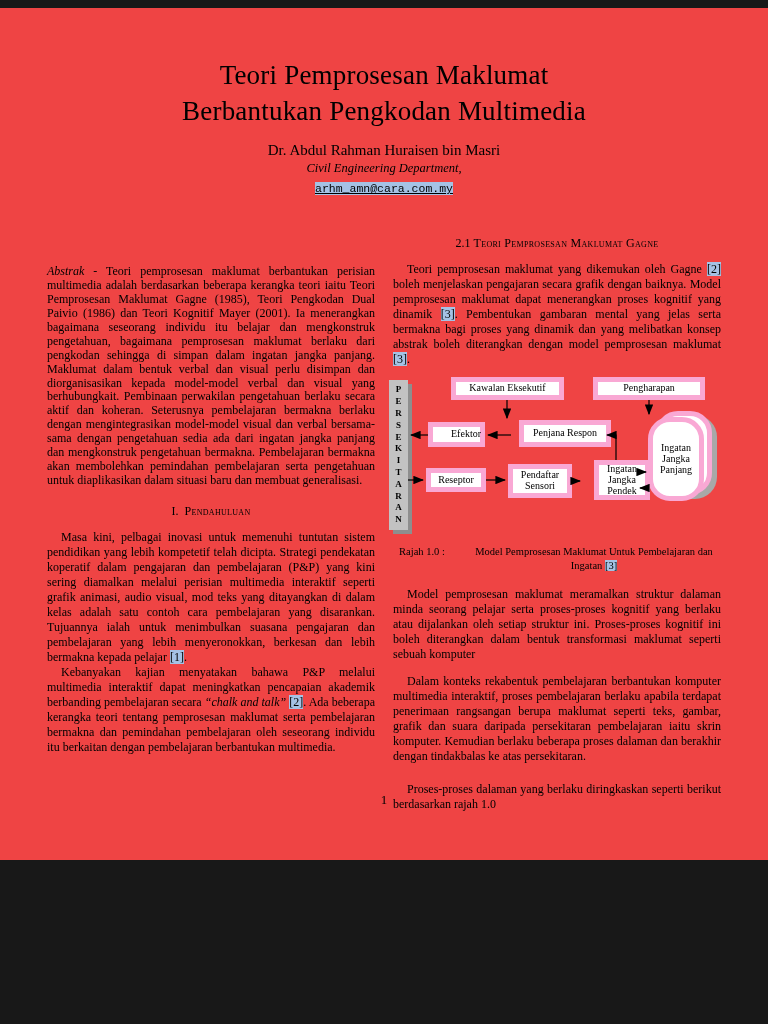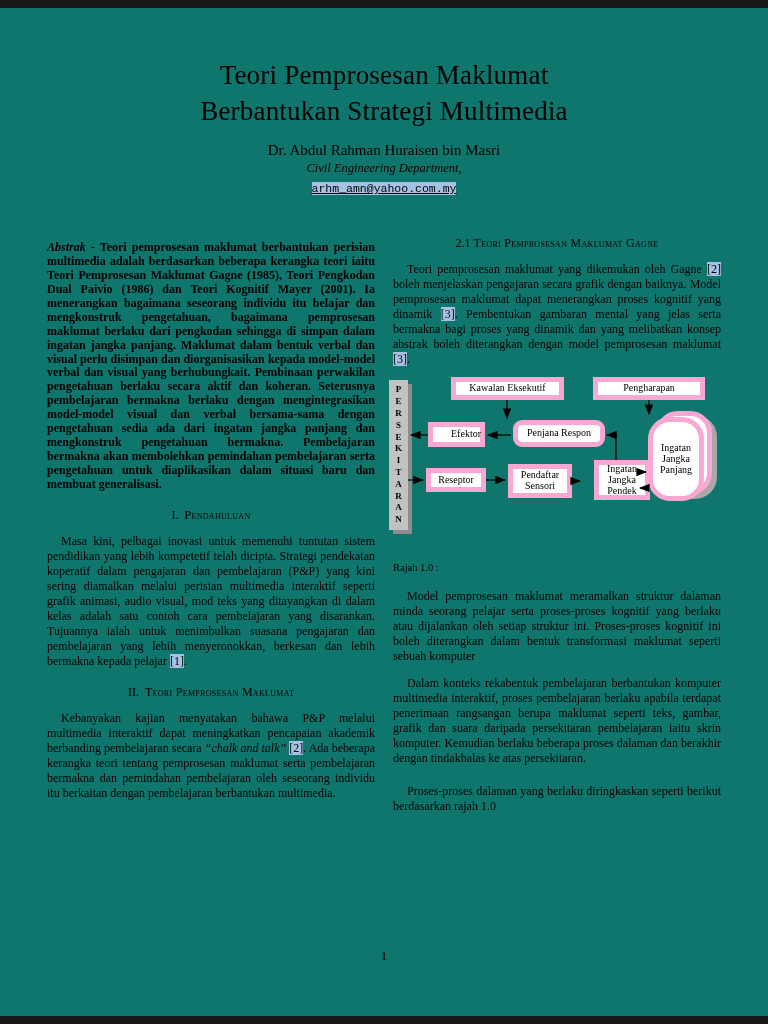--- a/index.html
+++ b/index.html
@@ -1,39 +1,39 @@
 <!DOCTYPE html>
 <html><head>
 <meta charset="utf-8">
 <style>
   * { margin:0; padding:0; box-sizing:border-box; }
   html,body { background:#181818; }
   body { font-family:"Liberation Serif", serif; color:#000; }
 
   .page {
-    width:768px; height:1008px; margin:8px auto; background:#0f766e;
+    width:768px; height:852px; margin:8px auto; background:#ef4444;
     position:relative; overflow:hidden;
   }
 
   
   .title-block { text-align:center; padding-top:50px; }
   .paper-title { font-size:27px; font-weight:400; line-height:1.32; letter-spacing:0.2px; }
   .author { margin-top:13px; font-size:15px; }
   .affiliation { margin-top:2px; font-size:12.5px; font-style:italic; }
   .email-row { margin-top:2px; }
   .email {
     font-family:"Liberation Mono","DejaVu Sans Mono",monospace;
     font-size:11.5px; background:#a5c2e5; text-decoration:underline; cursor:pointer;
   }
 
   
   .columns { display:flex; gap:18px; padding:0 47px; margin-top:40px; }
   .col { flex:1; min-width:0; font-size:12px; text-align:justify; }
 
-  .abstract { font-weight:bold; line-height:1.16; margin-top:5px; }
+  .abstract { font-weight:normal; line-height:1.16; margin-top:29px; }
   .abstract-label { font-style:italic; }
 
   .sec-heading { text-align:center; font-weight:400; font-size:12px; margin:16px 0 11px; }
   .sc { font-variant:small-caps; letter-spacing:0.3px; }
 
   p.body-para { line-height:1.25; text-indent:14px; }
   .rcol p.body-para { margin-bottom:5px; }
   .mt { margin-top:12px; }
 
   .cite { background:#a5c2e5; cursor:pointer; }
@@ -53,58 +53,57 @@
   .dbox.back { z-index:1; box-shadow:5px 4px 0 #a8a8a8; }
   .env-bar {
     position:absolute; left:0; top:3px; width:19px; height:150px; z-index:2;
     background:#c2c2c2; box-shadow:4px 4px 0 #8e8e8e;
     display:flex; flex-direction:column; align-items:center; justify-content:center;
     font-weight:bold; font-size:9px; line-height:11.8px;
   }
   .arrows { position:absolute; left:0; top:0; z-index:3; pointer-events:none; }
 
   .fig-caption {
-    display:flex; font-size:10.5px; line-height:1.3; margin:24px 0 14px;
-    text-align:left; text-indent:0;
+    display:flex; font-size:10.5px; line-height:1.3; margin:8px 0 14px;
+    text-align:center; text-indent:0;
   }
   .cap-label { width:58px; flex:none; }
   .cap-text { flex:1; padding-left:16px; }
 
   .page-number {
     position:absolute; bottom:52px; left:0; width:100%;
     text-align:center; font-size:13px;
   }
 </style>
 </head>
 <body>
 
 <div class="page">
 
   <div class="title-block">
     <h1 class="paper-title">
       <span>Teori Pemprosesan Maklumat</span><br>
-      <span>Berbantukan Strategi Multimedia</span>
+      <span>Berbantukan Pengkodan Multimedia</span>
     </h1>
     <div class="author">Dr. Abdul Rahman Huraisen bin Masri</div>
     <div class="affiliation">Civil Engineering Department,</div>
     <div class="email-row">
-      <span class="email">arhm_amn@yahoo.com.my</span>
+      <span class="email">arhm_amn@cara.com.my</span>
     </div>
   </div>
 
   <div class="columns">
 
     <div class="col">
       <p class="abstract"><span class="abstract-label">Abstrak</span><span> - Teori pemprosesan maklumat berbantukan perisian multimedia adalah berdasarkan beberapa kerangka teori iaitu Teori Pemprosesan Maklumat Gagne (1985), Teori Pengkodan Dual Paivio (1986) dan Teori Kognitif Mayer (2001). Ia menerangkan bagaimana seseorang individu itu belajar dan mengkonstruk pengetahuan, bagaimana pemprosesan maklumat berlaku dari pengkodan sehingga di simpan dalam ingatan jangka panjang. Maklumat dalam bentuk verbal dan visual perlu disimpan dan diorganisasikan kepada model-model verbal dan visual yang berhubungkait. Pembinaan perwakilan pengetahuan berlaku secara aktif dan koheran. Seterusnya pembelajaran bermakna berlaku dengan mengintegrasikan model-model visual dan verbal bersama-sama dengan pengetahuan sedia ada dari ingatan jangka panjang dan mengkonstruk pengetahuan bermakna. Pembelajaran bermakna akan membolehkan pemindahan pembelajaran serta pengetahuan untuk diaplikasikan dalam situasi baru dan membuat generalisasi.</span></p>
 
       <h2 class="sec-heading"><span>I.</span>&nbsp;&nbsp;<span class="sc">Pendahuluan</span></h2>
 
       <p class="body-para"><span>Masa kini,  pelbagai inovasi untuk memenuhi tuntutan sistem pendidikan yang lebih kompetetif telah dicipta. Strategi pendekatan koperatif  dalam pengajaran dan pembelajaran (P&amp;P)    yang kini sering diamalkan melalui perisian multimedia interaktif seperti  grafik animasi, audio visual, mod teks yang ditayangkan  di dalam kelas adalah satu contoh cara pembelajaran yang disarankan. Tujuannya ialah untuk menimbulkan suasana pengajaran dan pembelajaran yang lebih menyeronokkan, berkesan dan lebih bermakna kepada pelajar </span><span class="cite">[1]</span><span>.</span></p>
 
-      <h2 class="sec-heading"><span>II.</span>&nbsp;&nbsp;<span class="sc">Teori Pemprosesan Maklumat</span></h2>
 
       <p class="body-para"><span>Kebanyakan kajian menyatakan bahawa P&amp;P melalui multimedia interaktif dapat meningkatkan pencapaian akademik berbanding pembelajaran secara </span><span class="script-quote">“chalk and talk”</span><span> </span><span class="cite">[2]</span><span>. Ada beberapa kerangka teori tentang pemprosesan maklumat serta pembelajaran bermakna dan pemindahan pembelajaran oleh seseorang individu itu berkaitan dengan pembelajaran berbantukan multimedia.</span></p>
     </div>
 
     <div class="col rcol">
       <h2 class="sec-heading" style="margin-top:0;"><span>2.1</span>&nbsp;<span class="sc">Teori Pemprosesan Maklumat Gagne</span></h2>
 
       <p class="body-para"><span>Teori pemprosesan maklumat yang dikemukan oleh Gagne </span><span class="cite">[2]</span><span> boleh menjelaskan pengajaran secara grafik dengan baiknya. Model pemprosesan maklumat dapat menerangkan proses kognitif yang dinamik </span><span class="cite">[3]</span><span>. Pembentukan gambaran mental yang jelas serta bermakna bagi proses yang dinamik dan yang melibatkan konsep abstrak boleh diterangkan dengan model pemprosesan maklumat </span><span class="cite">[3]</span><span>.</span></p>
 
       <div class="figure">
@@ -119,21 +118,21 @@
           <span>T</span>
           <span>A</span>
           <span>R</span>
           <span>A</span>
           <span>N</span>
         </div>
 
         <div class="dbox" style="left:62px; top:0; width:113px; height:23px;">Kawalan Eksekutif</div>
         <div class="dbox" style="left:204px; top:0; width:112px; height:23px;">Pengharapan</div>
         <div class="dbox" style="left:39px; top:45px; width:57px; height:25px;padding-left:20px;">Efektor</div>
-        <div class="dbox" style="left:124px; top:43px; width:92px; height:27px;border-radius:9px;">Penjana Respon</div>
+        <div class="dbox" style="left:130px; top:43px; width:92px; height:27px;">Penjana Respon</div>
         <div class="dbox" style="left:37px; top:91px; width:60px; height:24px;">Reseptor</div>
         <div class="dbox" style="left:119px; top:87px; width:64px; height:34px;">Pendaftar Sensori</div>
         <div class="dbox" style="left:205px; top:83px; width:56px; height:40px;">Ingatan Jangka Pendek</div>
         <div class="dbox rounded back" style="left:267px; top:34px; width:56px; height:84px;">Ingatan Jangka Panjang</div>
         <div class="dbox rounded" style="left:259px; top:40px; width:56px; height:84px;">Ingatan Jangka Panjang</div>
 
         <svg class="arrows" width="332" height="160" viewBox="0 0 332 160">
           <defs>
             <marker id="ah" markerWidth="9" markerHeight="7" refX="8" refY="3.5" orient="auto">
               <path d="M0,0 L9,3.5 L0,7 Z" fill="#000"></path>
@@ -147,20 +146,21 @@
           <path d="M227,83 L227,58 L218,58" fill="none" stroke="#000" stroke-width="1.2" marker-end="url(#ah)"></path>
           <line x1="122" y1="58" x2="99" y2="58" stroke="#000" stroke-width="1.2" marker-end="url(#ah)"></line>
           <line x1="39" y1="58" x2="22" y2="58" stroke="#000" stroke-width="1.2" marker-end="url(#ah)"></line>
           <line x1="118" y1="23" x2="118" y2="41" stroke="#000" stroke-width="1.2" marker-end="url(#ah)"></line>
           <line x1="260" y1="23" x2="260" y2="37" stroke="#000" stroke-width="1.2" marker-end="url(#ah)"></line>
         </svg>
       </div>
 
       <div class="fig-caption">
         <span class="cap-label">Rajah 1.0  :</span>
+        <span class="cap-text"><span>Model Pemprosesan Maklumat Untuk  Pembelajaran dan Ingatan </span><span class="cite">[3]</span></span>
       </div>
 
       <p class="body-para">Model pemprosesan maklumat meramalkan struktur dalaman minda seorang pelajar serta proses-proses  kognitif yang berlaku atau dijalankan oleh setiap struktur ini. Proses-proses kognitif ini boleh diterangkan dalam bentuk transformasi maklumat seperti sebuah komputer</p>
       <p class="body-para mt">Dalam konteks rekabentuk pembelajaran berbantukan komputer multimedia interaktif, proses pembelajaran berlaku apabila terdapat penerimaan rangsangan berupa maklumat seperti teks, gambar, grafik dan suara daripada persekitaran pembelajaran iaitu skrin komputer. Kemudian berlaku beberapa proses dalaman dan berakhir dengan tindakbalas ke atas persekitaran.</p>
       <p class="body-para mt" style="margin-top:18px;">Proses-proses dalaman yang berlaku diringkaskan seperti berikut berdasarkan rajah 1.0</p>
     </div>
   </div>
 
   <div class="page-number">1</div>
 </div>

